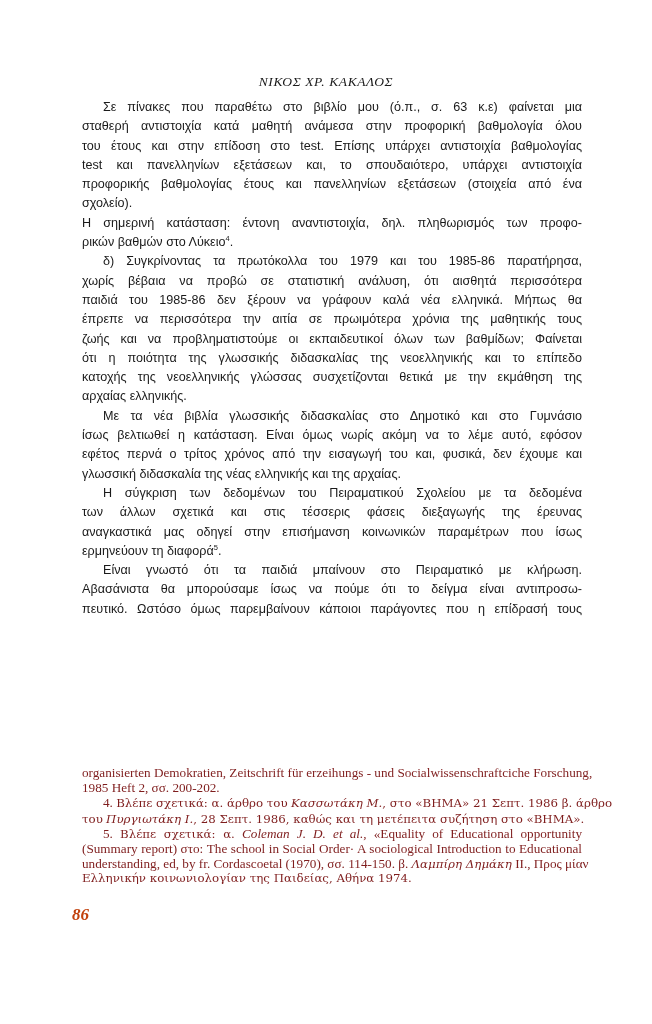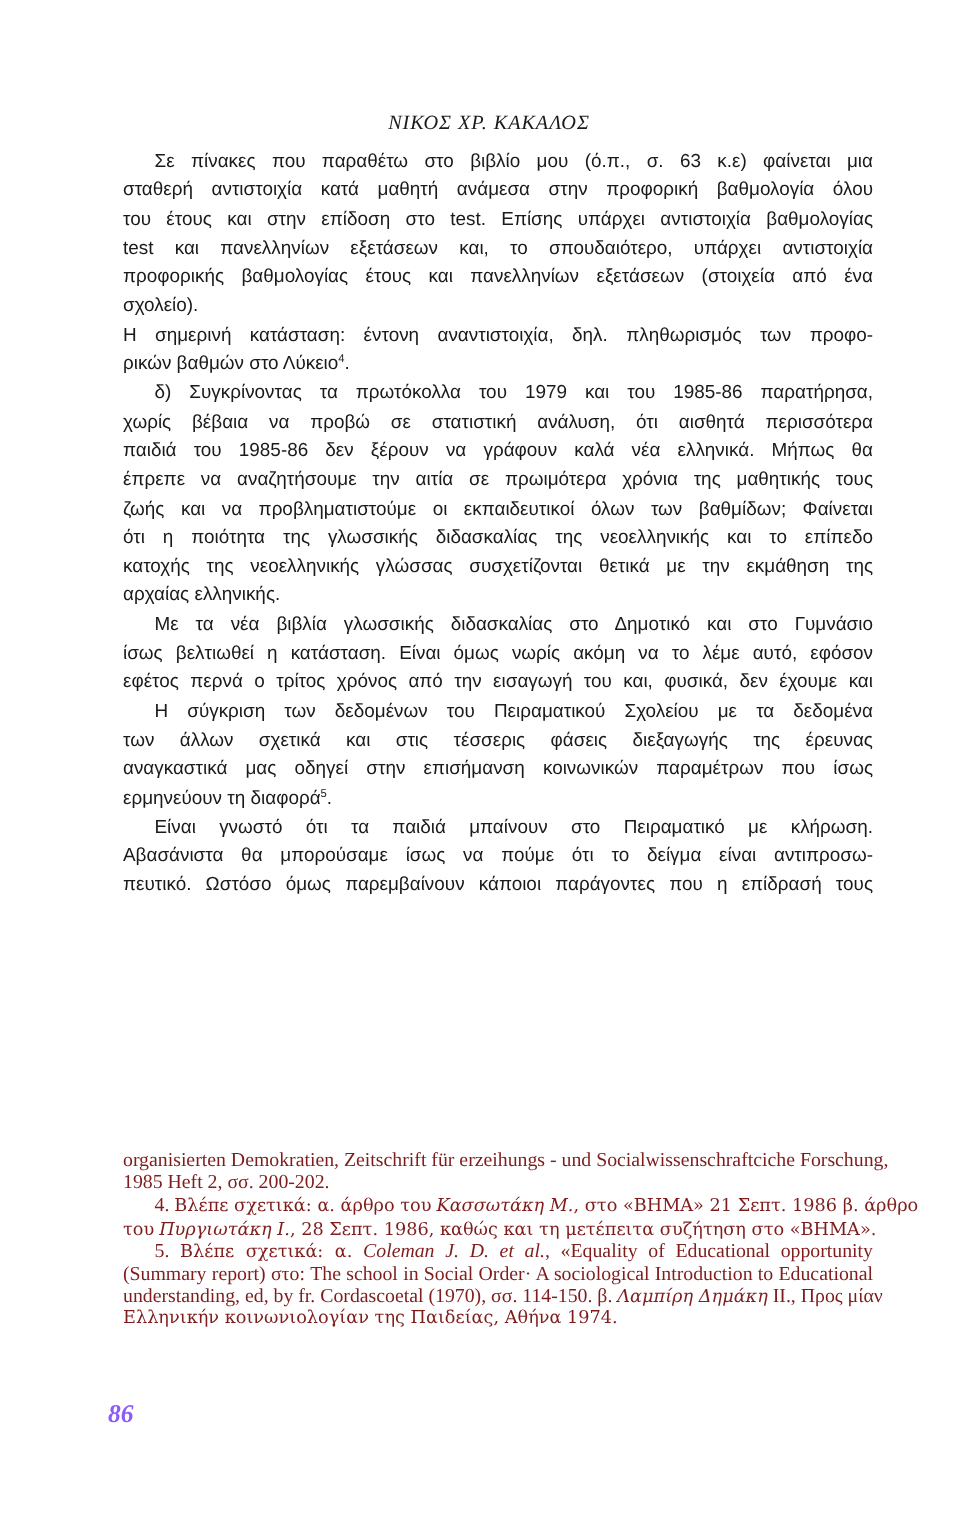--- a/index.html
+++ b/index.html
@@ -27,21 +27,21 @@
     position: absolute; left: 82px; width: 500px; top: 765px;
     font-family: "Liberation Serif", serif; font-size: 13.2px; line-height: 15.2px;
     color: #7f1d1d;
   }
   .footnotes .line { height: 15.2px; }
   .footnotes .gr { font-family: "DejaVu Serif", serif; font-size: 11.8px; }
   .footnotes .it { font-style: italic; }
   .page-number {
     position: absolute; left: 72px; top: 905px;
     font-family: "Liberation Serif", serif; font-style: italic; font-weight: bold;
-    font-size: 17px; color: #8b5cf6; margin-top: 28px;
+    font-size: 17px; color: #c2410c;
   }
 </style>
 </head>
 <body>
 
 <div class="page">
 
   <div class="running-head">ΝΙΚΟΣ ΧΡ. ΚΑΚΑΛΟΣ</div>
 
   <div class="body-text">
@@ -49,28 +49,29 @@
     <span class="line">σταθερή αντιστοιχία κατά μαθητή ανάμεσα στην προφορική βαθμολογία όλου</span>
     <span class="line">του έτους και στην επίδοση στο test. Επίσης υπάρχει αντιστοιχία βαθμολογίας</span>
     <span class="line">test και πανελληνίων εξετάσεων και, το σπουδαιότερο, υπάρχει αντιστοιχία</span>
     <span class="line">προφορικής βαθμολογίας έτους και πανελληνίων εξετάσεων (στοιχεία από ένα</span>
     <span class="line last">σχολείο).</span>
     <span class="line">Η σημερινή κατάσταση: έντονη αναντιστοιχία, δηλ. πληθωρισμός των προφο-</span>
     <span class="line last"><span>ρικών βαθμών στο Λύκειο</span><sup>4</sup><span>.</span></span>
     <span class="line indent">δ) Συγκρίνοντας τα πρωτόκολλα του 1979 και του 1985-86 παρατήρησα,</span>
     <span class="line">χωρίς βέβαια να προβώ σε στατιστική ανάλυση, ότι αισθητά περισσότερα</span>
     <span class="line">παιδιά του 1985-86 δεν ξέρουν να γράφουν καλά νέα ελληνικά. Μήπως θα</span>
-    <span class="line">έπρεπε να αναζητήσουμε την αιτία σε πρωιμότερα χρόνια της μαθητικής τους</span>
+    <span class="line">έπρεπε να περισσότερα την αιτία σε πρωιμότερα χρόνια της μαθητικής τους</span>
     <span class="line">ζωής και να προβληματιστούμε οι εκπαιδευτικοί όλων των βαθμίδων; Φαίνεται</span>
     <span class="line">ότι η ποιότητα της γλωσσικής διδασκαλίας της νεοελληνικής και το επίπεδο</span>
     <span class="line">κατοχής της νεοελληνικής γλώσσας συσχετίζονται θετικά με την εκμάθηση της</span>
     <span class="line last">αρχαίας ελληνικής.</span>
     <span class="line indent">Με τα νέα βιβλία γλωσσικής διδασκαλίας στο Δημοτικό και στο Γυμνάσιο</span>
     <span class="line">ίσως βελτιωθεί η κατάσταση. Είναι όμως νωρίς ακόμη να το λέμε αυτό, εφόσον</span>
     <span class="line">εφέτος περνά ο τρίτος χρόνος από την εισαγωγή του και, φυσικά, δεν έχουμε και</span>
+    <span class="line last">γλωσσική διδασκαλία της νέας ελληνικής και της αρχαίας.</span>
     <span class="line indent">Η σύγκριση των δεδομένων του Πειραματικού Σχολείου με τα δεδομένα</span>
     <span class="line">των άλλων σχετικά και στις τέσσερις φάσεις διεξαγωγής της έρευνας</span>
     <span class="line">αναγκαστικά μας οδηγεί στην επισήμανση κοινωνικών παραμέτρων που ίσως</span>
     <span class="line last"><span>ερμηνεύουν τη διαφορά</span><sup>5</sup><span>.</span></span>
     <span class="line indent">Είναι γνωστό ότι τα παιδιά μπαίνουν στο Πειραματικό με κλήρωση.</span>
     <span class="line">Αβασάνιστα θα μπορούσαμε ίσως να πούμε ότι το δείγμα είναι αντιπροσω-</span>
     <span class="line">πευτικό. Ωστόσο όμως παρεμβαίνουν κάποιοι παράγοντες που η επίδρασή τους</span>
   </div>
 
   <div class="footnotes">

